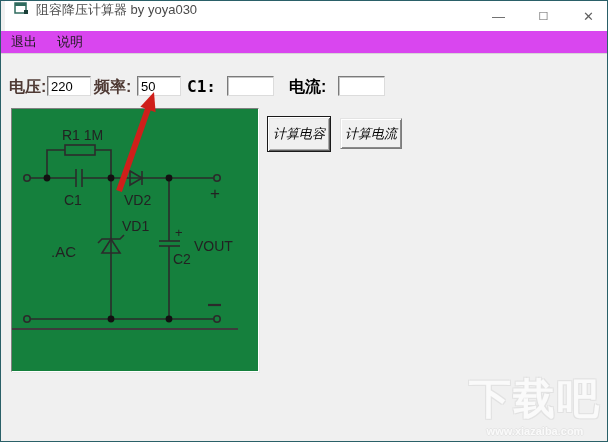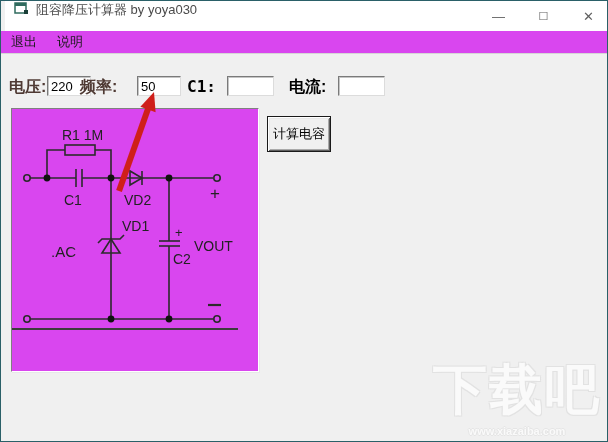--- a/index.html
+++ b/index.html
@@ -38,48 +38,49 @@
   .tb {
     position:absolute; height:20px; background:#ffffff;
     border:1px solid #7a7a7a; border-right-color:#dcdcdc; border-bottom-color:#dcdcdc;
     box-shadow: inset 1px 1px 0 rgba(90,90,90,.35);
     font-family:"Liberation Sans", sans-serif; font-size:13px; color:#000;
     padding:1px 3px; outline:none;
   }
   
   .picbox {
     position:absolute; left:10px; top:107px; width:248px; height:264px;
-    background:#d946ef;
+    background:#15803d;
     border:1px solid; border-color:#808080 #ffffff #ffffff #808080;
     box-shadow: 1px 1px 0 #e8e8e8;
   }
   .picbox svg { display:block; }
   
   .btn {
     position:absolute; background:#f0f0f0; color:#000; font-size:13px;
     font-family:"Liberation Sans", sans-serif;
     display:flex; align-items:center; justify-content:center; cursor:default;
     white-space:nowrap;
+    font-style:italic;
   }
   .btn-default {
     left:266px; top:115px; width:64px; height:36px;
     border:1px solid #1a1a1a;
     box-shadow: inset 1px 1px 0 #ffffff, inset -1px -1px 0 #5f5f5f, inset 2px 2px 0 #e9e9e9, inset -2px -2px 0 #a9a9a9;
   }
   .btn-normal {
     left:339px; top:117px; width:62px; height:31px;
     border:1px solid #7c7c7c; border-top-color:#e3e3e3; border-left-color:#e3e3e3;
     box-shadow: inset 1px 1px 0 #ffffff, inset -1px -1px 0 #8a8a8a;
   }
   
   .arrow-overlay { position:absolute; left:95px; top:78px; width:80px; height:130px; pointer-events:none; z-index:5; }
   
   .watermark { position:absolute; right:6px; bottom:4px; text-align:center; pointer-events:none; }
   .wm-brand {
-    font-size:54px; font-weight:bold; letter-spacing:2px;
+    font-size:42px; font-weight:bold; letter-spacing:2px;
     color:#fafafa;
     text-shadow:-1px -1px 0 #e2e2e2, 1px -1px 0 #e2e2e2, -1px 1px 0 #e2e2e2, 1px 1px 0 #e2e2e2;
   }
   .wm-site {
     font-size:11px; font-weight:bold; margin-top:-2px;
     color:#fafafa;
     text-shadow:-1px 0 0 #e5e5e5, 1px 0 0 #e5e5e5, 0 -1px 0 #e5e5e5, 0 1px 0 #e5e5e5;
   }
 </style>
 </head>
@@ -102,21 +103,21 @@
   </div>
 
   <div class="menubar">
     <span class="menu-item">退出</span>
     <span class="menu-item">说明</span>
   </div>
 
   <span class="field-label lbl-maroon" style="left:8px; top:76px;">电压:</span>
   <input class="tb" style="left: 46px; top: 75px; width: 44px;" value="220">
 
-  <span class="field-label lbl-maroon" style="left:79px; top:76px;">频率:</span>
+  <span class="field-label lbl-maroon" style="left:93px; top:76px;">频率:</span>
   <input class="tb" style="left: 136px; top: 75px; width: 44px;" value="50">
 
   <span class="field-label lbl-black lbl-mono" style="left:186px; top:76px;">C1:</span>
   <input class="tb" style="left: 226px; top: 75px; width: 47px;" value="">
 
   <span class="field-label lbl-black" style="left:288px; top:76px;">电流:</span>
   <input class="tb" style="left: 337px; top: 75px; width: 47px;" value="">
 
   <div class="picbox">
     <svg width="246" height="262" viewBox="0 0 246 262">
@@ -177,19 +178,20 @@
       </g>
     </svg>
   </div>
 
   <svg class="arrow-overlay" viewBox="0 0 80 130">
     <line x1="23" y1="112" x2="53" y2="27" stroke="#cf1f1a" stroke-width="6"></line>
     <polygon points="58,13 59.6,33.3 44.4,27.7" fill="#cf1f1a"></polygon>
   </svg>
 
   <div class="btn btn-default">计算电容</div>
+  <div class="btn btn-normal">计算电流</div>
 
   <div class="watermark">
     <div class="wm-brand">下载吧</div>
     <div class="wm-site">www.xiazaiba.com</div>
   </div>
 
 </div>
 
 </body></html>

